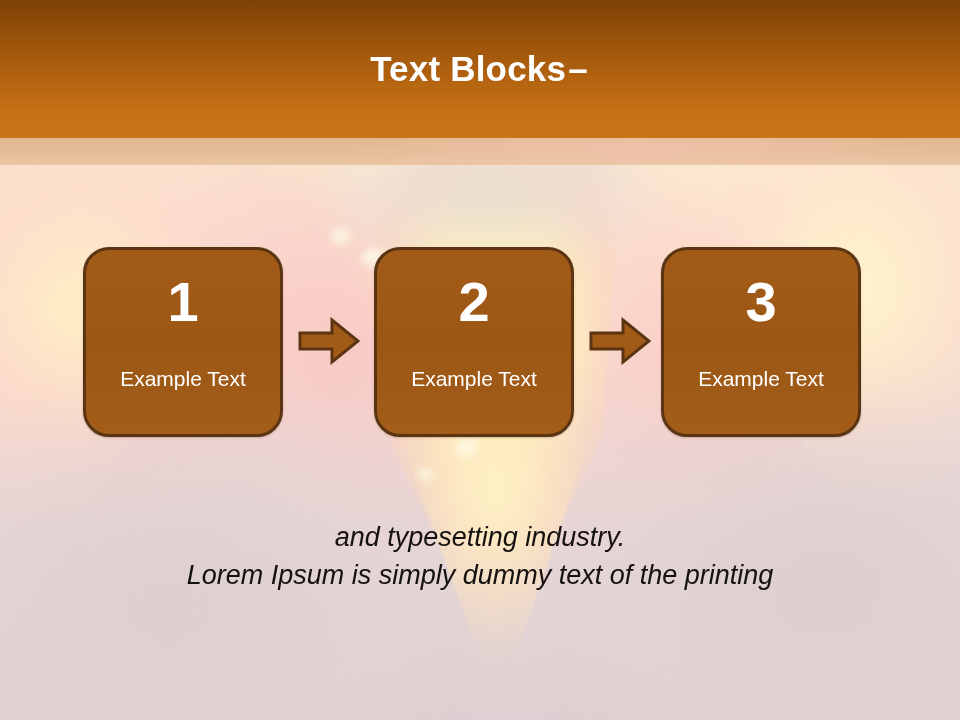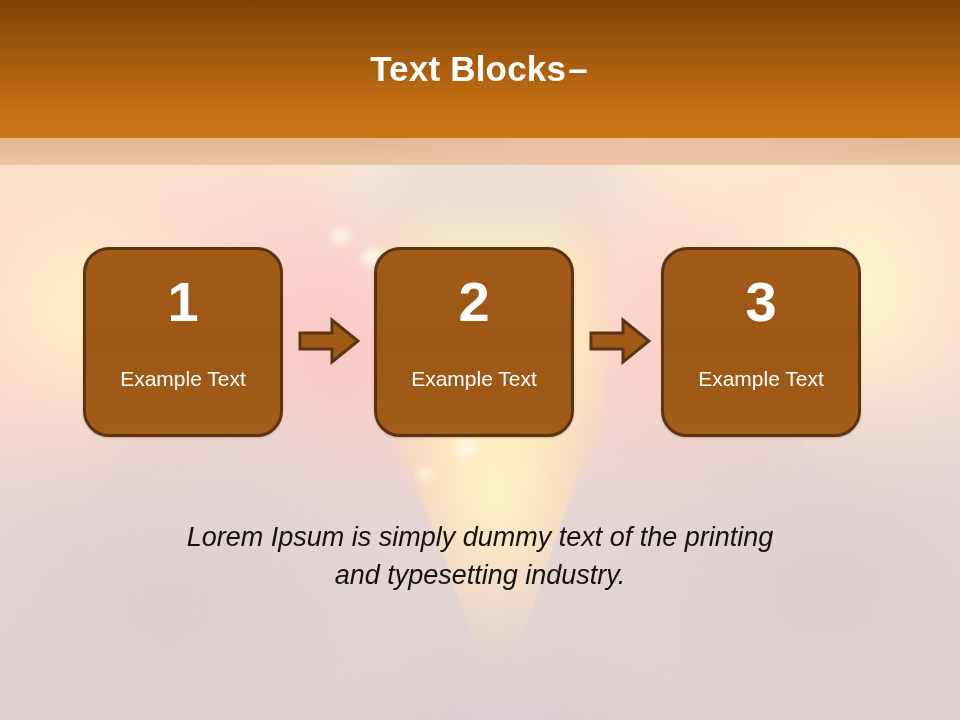--- a/index.html
+++ b/index.html
@@ -306,17 +306,17 @@
     </div>
 
     <div class="step-box step-3">
       <div class="step-number">3</div>
       <div class="step-label">Example Text</div>
     </div>
 
   </div>
 
   <div class="caption">
+    <div>and typesetting industry.</div>
     <div>Lorem Ipsum is simply dummy text of the printing</div>
-    <div>and typesetting industry.</div>
   </div>
 
 </div>
 
 </body></html>

